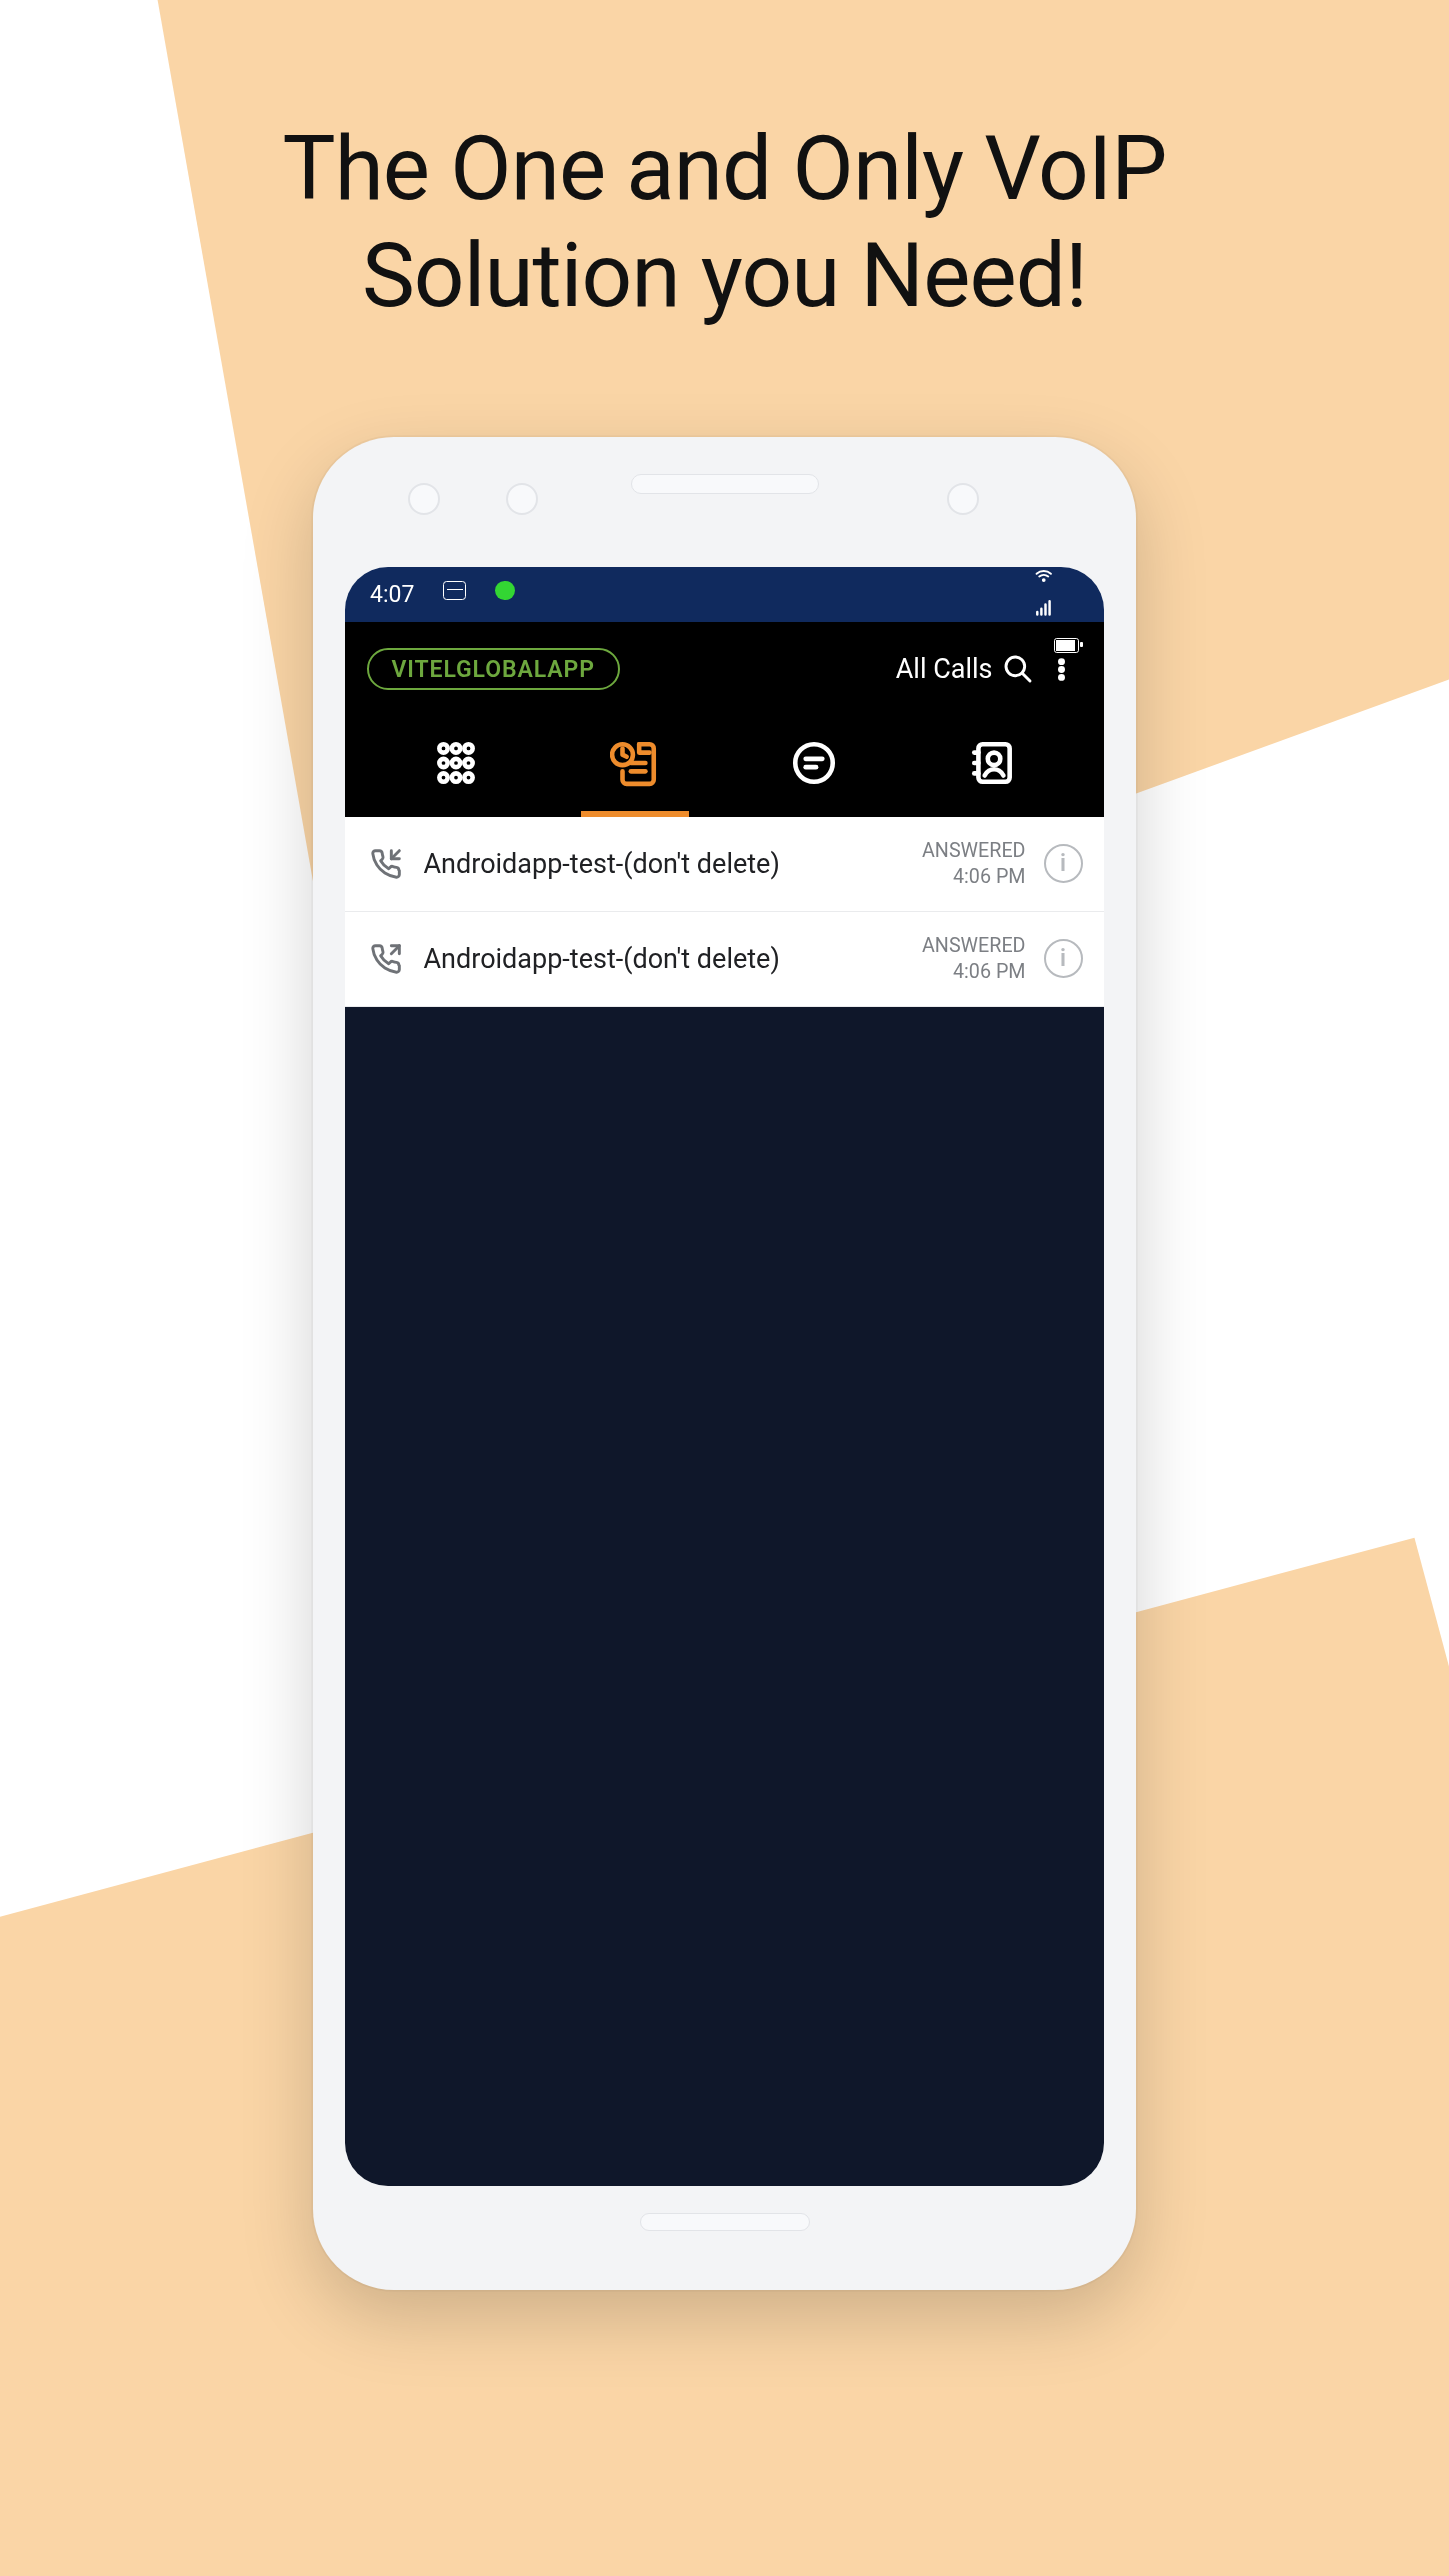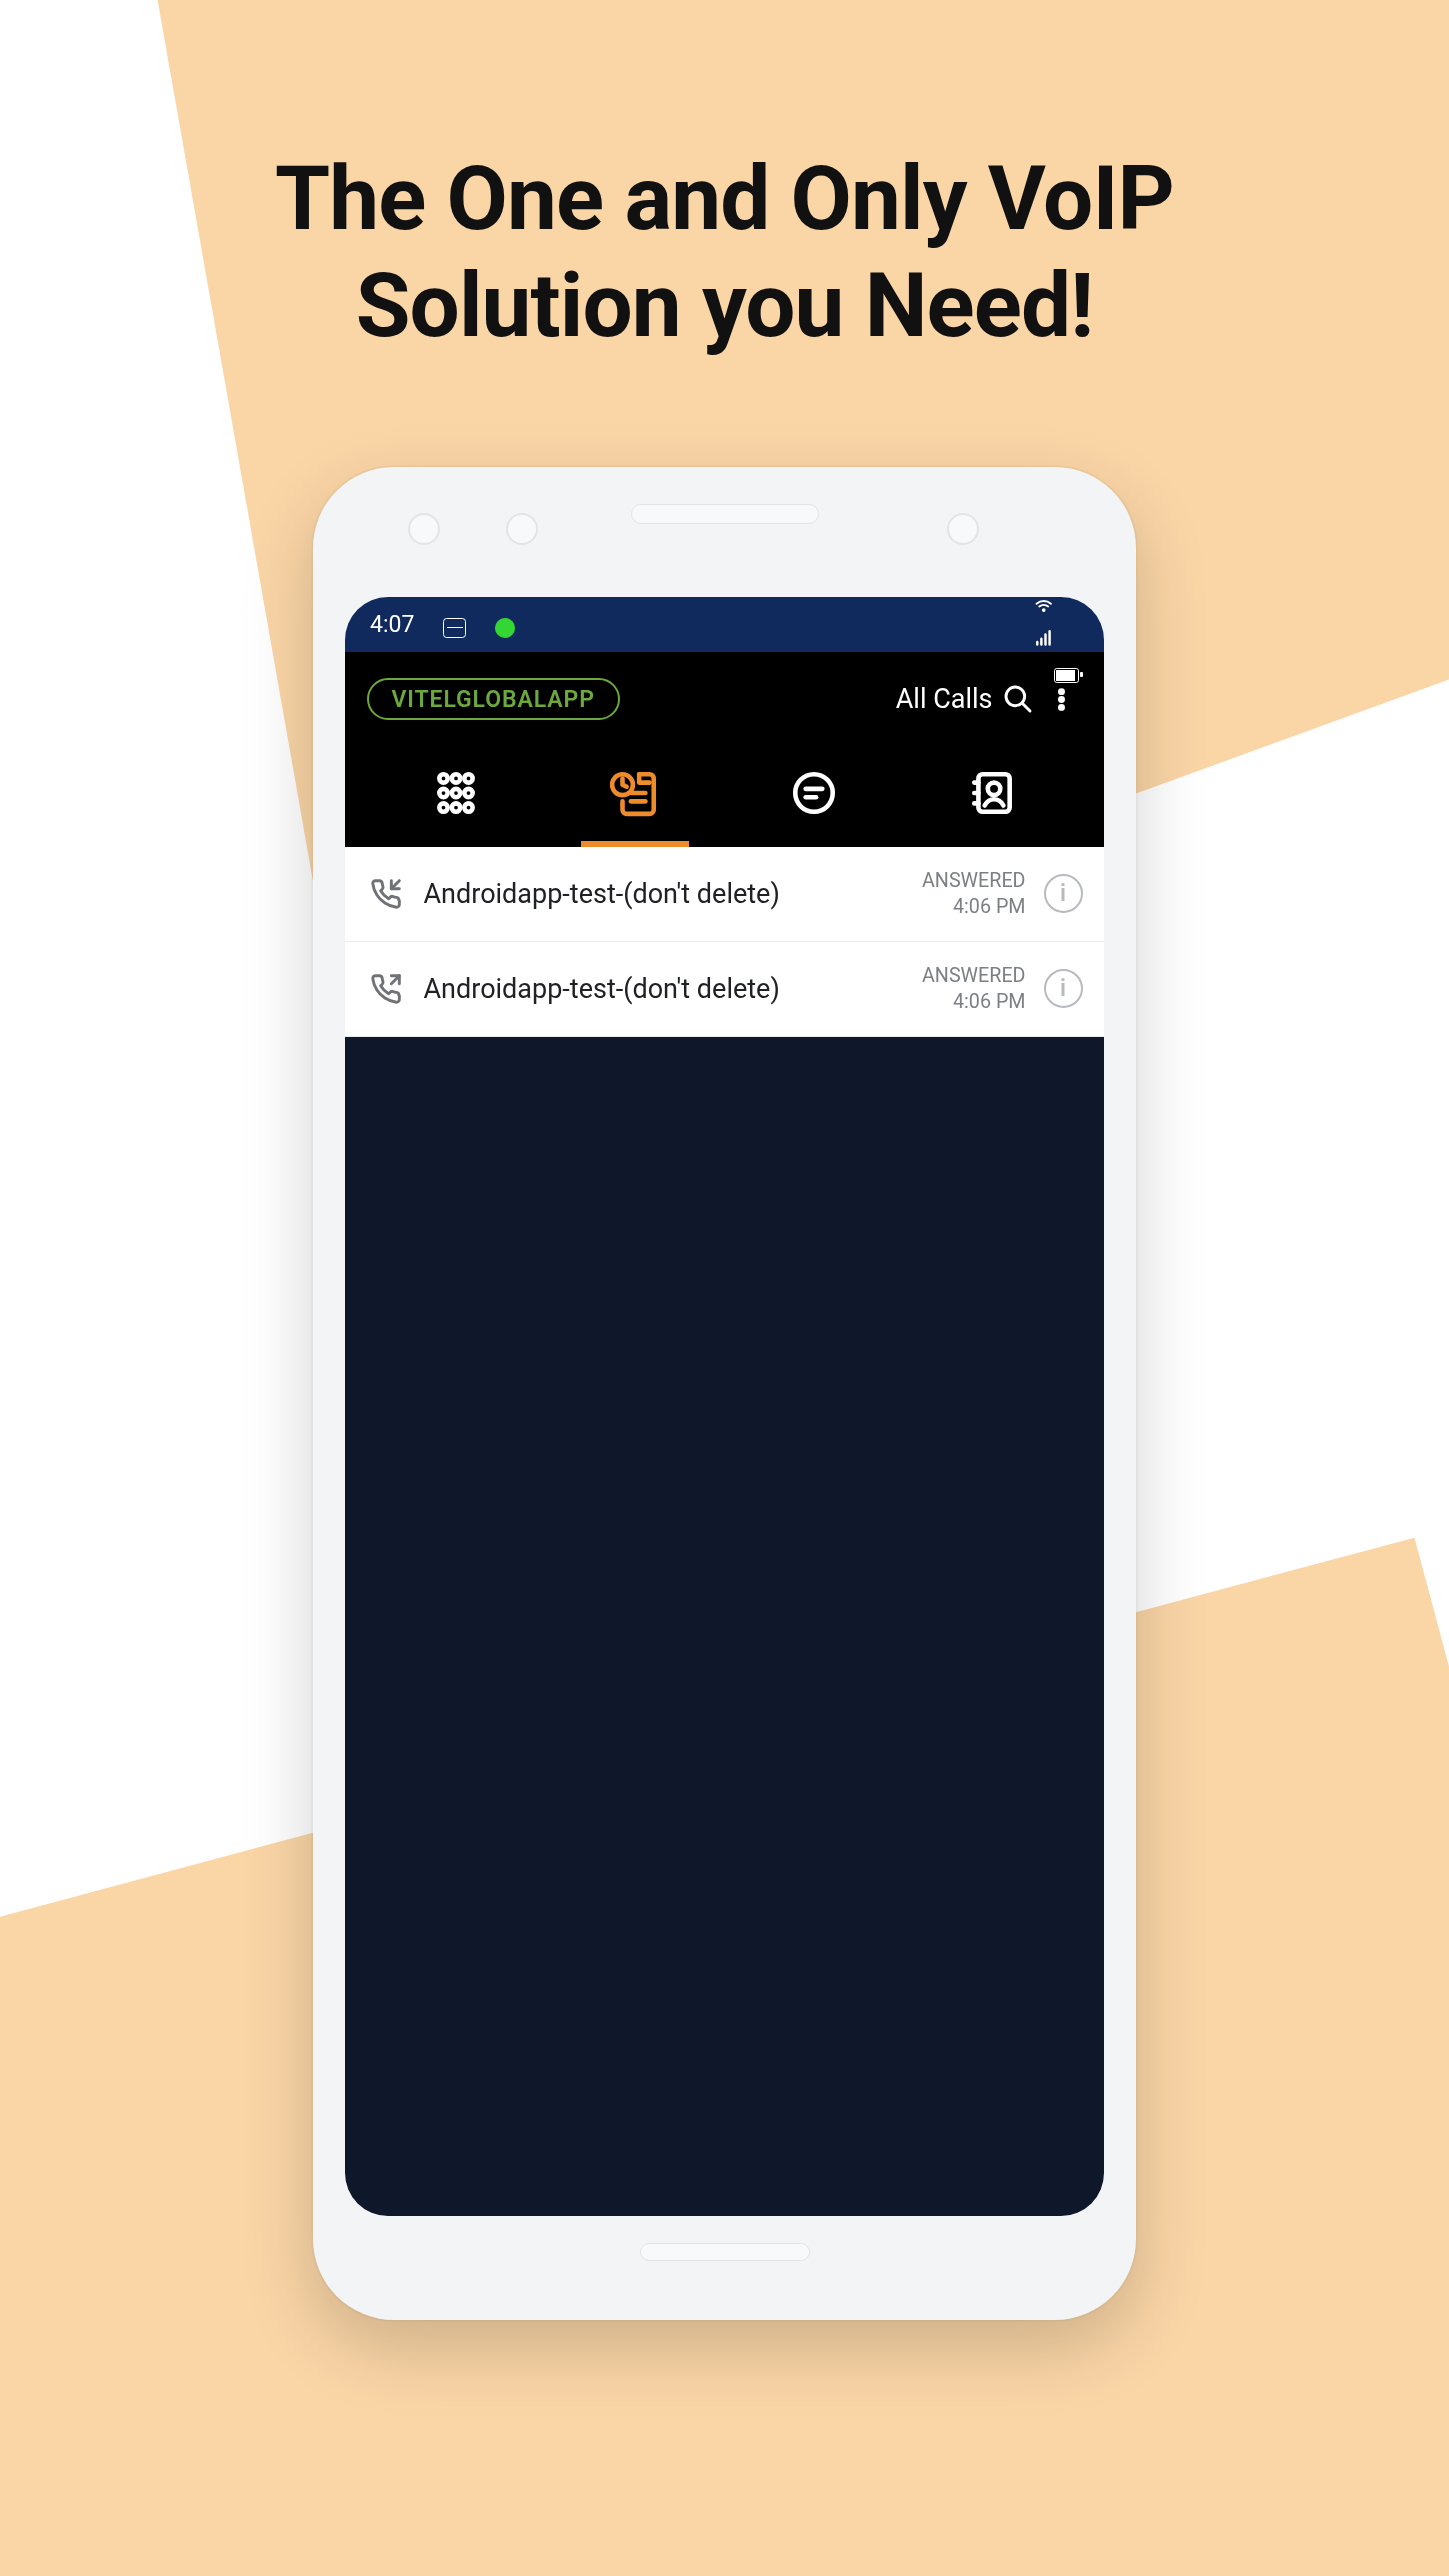--- a/index.html
+++ b/index.html
@@ -26,26 +26,25 @@
     width: 1968px; height: 1252px;
     background: #fad5a6;
     transform: rotate(-15deg);
     z-index: 0;
   }
   .headline {
     position: relative;
     z-index: 2;
     text-align: center;
     font-size: 89px;
-    font-weight: 700;
+    font-weight: 400;
     line-height: 1.2;
     color: #111;
     padding-top: 116px;
     letter-spacing: -0.9px;
-    margin-top: 30px;
   }
   
   .phone {
     position: relative;
     z-index: 2;
     width: 823px;
     margin: 107px auto 0 auto;
     border-radius: 81px;
     background: #f3f4f6;
     box-shadow: 0 27px 72px rgba(0,0,0,0.18), 0 0 0 1.8px rgba(0,0,0,0.03);
@@ -95,21 +94,21 @@
   }
   
   .statusbar {
     background: #102a5e;
     color: #fff;
     height: 55px;
     display:flex; align-items:center;
     padding: 0 25px;
     font-size: 23px;
   }
-  .statusbar .left { display:flex; align-items:flex-end; gap:29px; }
+  .statusbar .left { display:flex; align-items:flex-start; gap:29px; }
   .statusbar .right { margin-left:auto; display:flex; align-items:center; gap:9px;flex-direction:column; }
   .green-dot { width:19.7px; height:19.7px; border-radius:50%; background:#33d633; }
   .pict-icon {
     width:23px; height:19.7px; border:1.8px solid #fff; border-radius:3.6px; position:relative;
   }
   .pict-icon::after{content:"";position:absolute;bottom:1.8px;left:2.7px;right:2.7px;height:7.2px;border-top:1.8px solid #fff;}
   .sb-ico { font-size:19.7px; }
   .batt-box{display:flex;align-items:center;gap:3.6px;}
   .batt{width:25px;height:14.3px;border:1.8px solid #fff;border-radius:2.7px;position:relative;}
   .batt::after{content:"";position:absolute;right:-4.5px;top:2.7px;width:2.7px;height:5.4px;background:#fff;border-radius:0.9px;}

